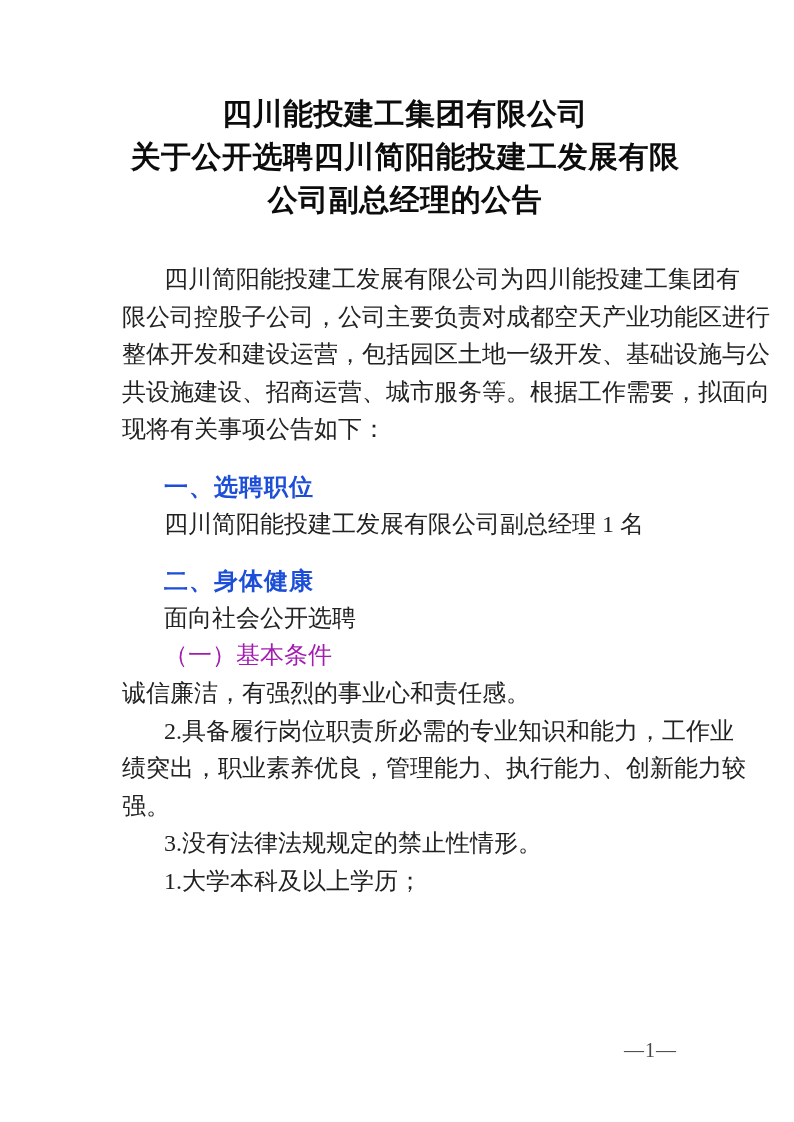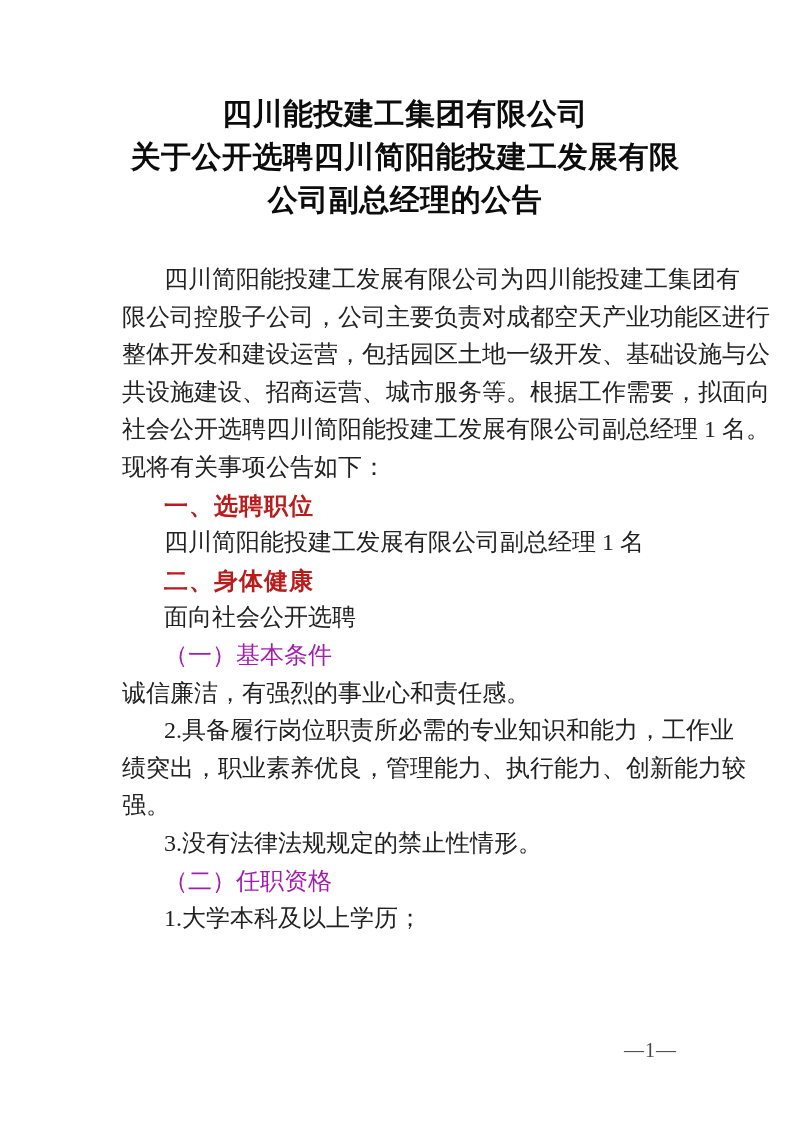--- a/index.html
+++ b/index.html
@@ -40,23 +40,24 @@
     color: #222222;
   }
   .line {
     white-space: nowrap;
   }
   .line.indent {
     text-indent: 42px;
   }
   .line.heading {
     font-weight: bold;
-    color: #b91c1c;
+    color: #1d4ed8;
     font-family: "Liberation Sans", "DejaVu Sans", sans-serif;
     letter-spacing: 1px;
+    margin-top: 19px;
   }
   .line.kaiti {
     color: #a21caf;
   }
   .page-number {
     position: absolute;
     top: 1038px;
     left: 624px;
     font-size: 20px;
     line-height: 24px;
@@ -75,31 +76,29 @@
     <div class="title-line">关于公开选聘四川简阳能投建工发展有限</div>
     <div class="title-line">公司副总经理的公告</div>
   </header>
 
   <main class="doc-body">
 
   <div class="line indent">四川简阳能投建工发展有限公司为四川能投建工集团有</div>
       <div class="line flush">限公司控股子公司，公司主要负责对成都空天产业功能区进行</div>
       <div class="line flush">整体开发和建设运营，包括园区土地一级开发、基础设施与公</div>
       <div class="line flush">共设施建设、招商运营、城市服务等。根据工作需要，拟面向</div>
-      <div class="line flush">社会公开选聘四川简阳能投建工发展有限公司副总经理 1 名。</div>
       <div class="line flush">现将有关事项公告如下：</div>
       <div class="line indent heading">一、选聘职位</div>
       <div class="line indent">四川简阳能投建工发展有限公司副总经理 1 名</div>
       <div class="line indent heading">二、身体健康</div>
       <div class="line indent">面向社会公开选聘</div>
       <div class="line indent kaiti">（一）基本条件</div>
       <div class="line flush">诚信廉洁，有强烈的事业心和责任感。</div>
       <div class="line indent">2.具备履行岗位职责所必需的专业知识和能力，工作业</div>
       <div class="line flush">绩突出，职业素养优良，管理能力、执行能力、创新能力较</div>
       <div class="line flush">强。</div>
       <div class="line indent">3.没有法律法规规定的禁止性情形。</div>
-      <div class="line indent kaiti">（二）任职资格</div>
       <div class="line indent">1.大学本科及以上学历；</div>
     </main>
 
   <div class="page-number">—1—</div>
 
 </div>
 
 </body></html>

